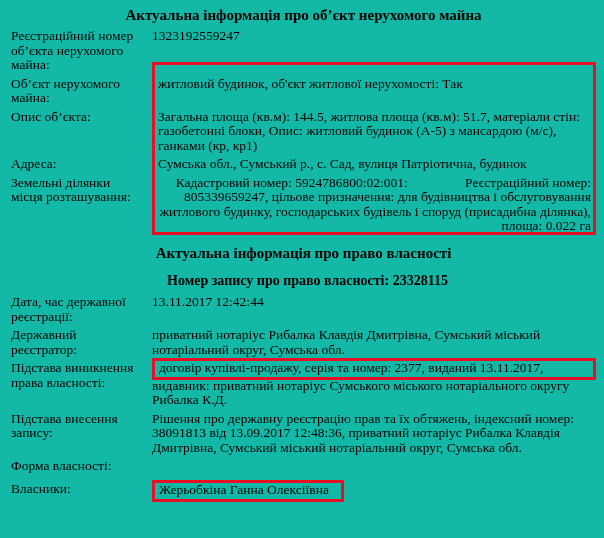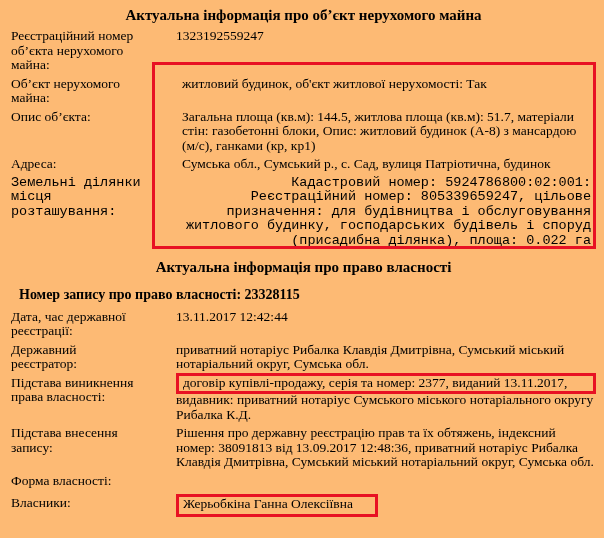--- a/index.html
+++ b/index.html
@@ -3,53 +3,54 @@
 <meta charset="utf-8">
 <style>
   html, body { margin: 0; padding: 0; background: #ffffff; }
   .doc {
     position: relative;
     width: 604px;
     height: 538px;
     box-sizing: border-box;
     padding: 7px 8px 4px 11px;
     overflow: hidden;
-    background: #fdba74;
+    background: #14b8a6;
     color: #000000;
     font-family: "Liberation Serif", "DejaVu Serif", serif;
     font-size: 13.5px;
     line-height: 14.5px;
   }
   .section-title {
     text-align: center;
     font-weight: bold;
     font-size: 15px;
     line-height: 17px;
     margin: 0 0 5px 0;
   }
   .section-title.ownership { margin-top: 10px; margin-bottom: 12px; }
   .record-number-line {
     font-weight: bold;
     font-size: 14px;
     line-height: 14.5px;
     margin: 0 0 7px 8px;
+    text-align: center;
   }
-  .row { display: flex; align-items: flex-start; margin: 0 0 4px 0; gap: 24px; }
+  .row { display: flex; align-items: flex-start; margin: 0 0 4px 0; }
   .row-label {
     width: 141px;
     flex: none;
     box-sizing: border-box;
     padding-right: 10px;
   }
   .row-value { flex: 1; min-width: 0; }
   .row.gap-lg { margin-bottom: 8px; }
 
   
   .hl-group { position: relative; padding-bottom: 1px; }
-  .hl-group .row:last-child { margin-bottom: 0; font-family: Liberation Mono, monospace; }
+  .hl-group .row:last-child { margin-bottom: 0; }
   .hl-group .row-value { padding-left: 6px; padding-right: 5px; }
   .hl-frame {
     position: absolute;
     left: 141px; right: 0; top: -15px; bottom: 0;
     border: 3px solid #e81123;
     pointer-events: none;
   }
   .prewrap { white-space: pre-wrap; text-align: right; }
 
   
@@ -60,21 +61,21 @@
     border: 3px solid #e81123;
     padding: 0 3px 1px 4px;
     margin: -3px 0 -1px 0;
     white-space: nowrap;
     overflow: hidden;
   }
   
   .hl-inline {
     display: inline-block;
     border: 3px solid #e81123;
-    padding: 0 22px 2px 4px;
+    padding: 0 12px 2px 4px;
     margin-top: -2px;
   }
 </style>
 </head>
 <body>
 
 <div class="doc">
 
   <h1 class="section-title">Актуальна інформація про об’єкт нерухомого майна</h1>
 
@@ -86,21 +87,21 @@
   <div class="hl-group">
     <div class="hl-frame"></div>
 
     <div class="row">
       <div class="row-label">Об’єкт нерухомого майна:</div>
       <div class="row-value">житловий будинок, об'єкт житлової нерухомості: Так</div>
     </div>
 
     <div class="row">
       <div class="row-label">Опис об’єкта:</div>
-      <div class="row-value">Загальна площа (кв.м): 144.5, житлова площа (кв.м): 51.7, матеріали стін: газобетонні блоки, Опис: житловий будинок (А-8) з мансардою (м/с), ганками (кр, кр1)</div>
+      <div class="row-value">Загальна площа (кв.м): 144.5, житлова площа (кв.м): 51.7, матеріали стін: газобетонні блоки, Опис: житловий будинок (А-5) з мансардою (м/с), ганками (кр, кр1)</div>
     </div>
 
     <div class="row">
       <div class="row-label">Адреса:</div>
       <div class="row-value">Сумська обл., Сумський р., с. Сад, вулиця Патріотична, будинок</div>
     </div>
 
     <div class="row">
       <div class="row-label">Земельні ділянки місця розташування:</div>
       <div class="row-value prewrap">Кадастровий номер: 5924786800:02:001:                 Реєстраційний номер: 805339659247, цільове призначення: для будівництва і обслуговування житлового будинку, господарських будівель і споруд (присадибна ділянка), площа: 0.022 га</div>

